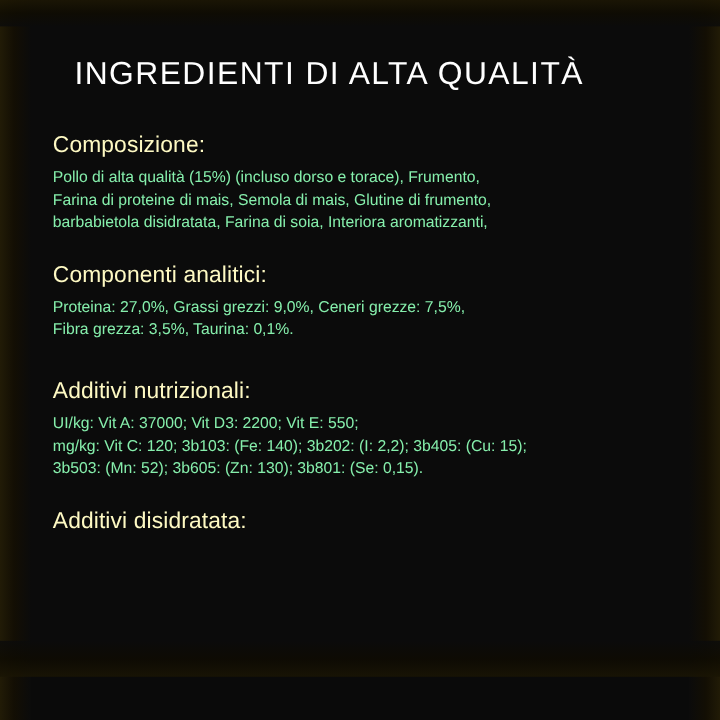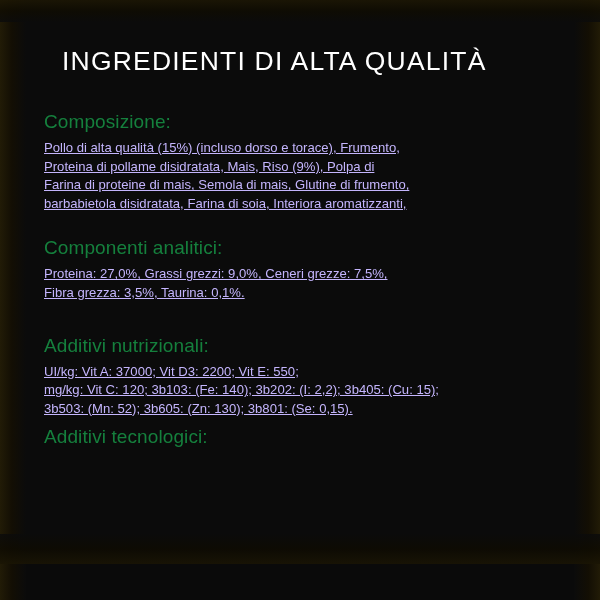--- a/index.html
+++ b/index.html
@@ -59,60 +59,58 @@
     font-size: 26.5px;
     letter-spacing: 1.2px;
     font-weight: 400;
     margin: 0 0 34px 18px;
     white-space: nowrap;
   }
   .section {
     margin-bottom: 22px;
   }
   .section-heading {
-    color: #15803d;
+    color: #fef9c3;
     font-size: 19px;
     font-weight: 400;
     margin: 0 0 6px 0;
     letter-spacing: .1px;
   }
   .section-body {
-    color: #c4b5fd;
+    color: #86efac;
     font-size: 13.1px;
     line-height: 18.6px;
     margin: 0;
     max-width: 500px;
-    text-decoration: underline;
   }
   .section-body .line {
     display: block;
     white-space: nowrap;
   }
   .sec-composizione { margin-bottom: 24px; }
   .sec-componenti { margin-bottom: 32px; }
-  .sec-nutrizionali { margin-bottom: 8px; }
+  .sec-nutrizionali { margin-bottom: 24px; }
   .sec-tecnologici { margin-bottom: 0; }
 </style>
 </head>
 <body>
 
 <div class="page">
   <div class="edge-left"></div>
   <div class="edge-right"></div>
   <div class="edge-top"></div>
   <div class="edge-bottom"></div>
 
   <div class="content">
     <h1 class="title">INGREDIENTI DI ALTA QUALITÀ</h1>
 
     <div class="section sec-composizione">
       <h2 class="section-heading">Composizione:</h2>
       <p class="section-body">
         <span class="line">Pollo di alta qualità (15%) (incluso dorso e torace), Frumento,</span>
-        <span class="line">Proteina di pollame disidratata, Mais, Riso (9%), Polpa di</span>
         <span class="line">Farina di proteine di mais, Semola di mais, Glutine di frumento,</span>
         <span class="line">barbabietola disidratata, Farina di soia, Interiora aromatizzanti,</span>
       </p>
     </div>
 
     <div class="section sec-componenti">
       <h2 class="section-heading">Componenti analitici:</h2>
       <p class="section-body">
         <span class="line">Proteina: 27,0%, Grassi grezzi: 9,0%, Ceneri grezze: 7,5%,</span>
         <span class="line">Fibra grezza: 3,5%, Taurina: 0,1%.</span>
@@ -122,16 +120,16 @@
     <div class="section sec-nutrizionali">
       <h2 class="section-heading">Additivi nutrizionali:</h2>
       <p class="section-body">
         <span class="line">UI/kg: Vit A: 37000; Vit D3: 2200; Vit E: 550;</span>
         <span class="line">mg/kg: Vit C: 120; 3b103: (Fe: 140); 3b202: (I: 2,2); 3b405: (Cu: 15);</span>
         <span class="line">3b503: (Mn: 52); 3b605: (Zn: 130); 3b801: (Se: 0,15).</span>
       </p>
     </div>
 
     <div class="section sec-tecnologici">
-      <h2 class="section-heading">Additivi tecnologici:</h2>
+      <h2 class="section-heading">Additivi disidratata:</h2>
     </div>
   </div>
 </div>
 
 </body></html>

